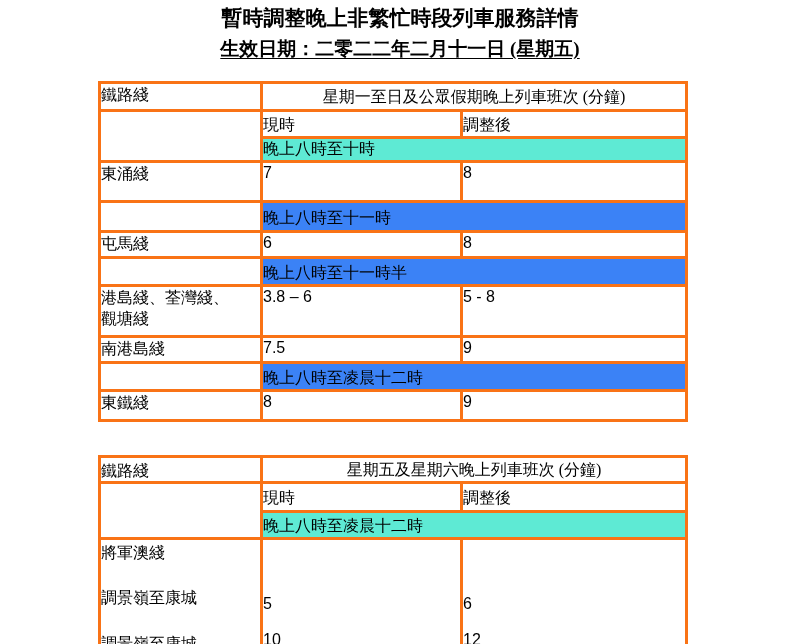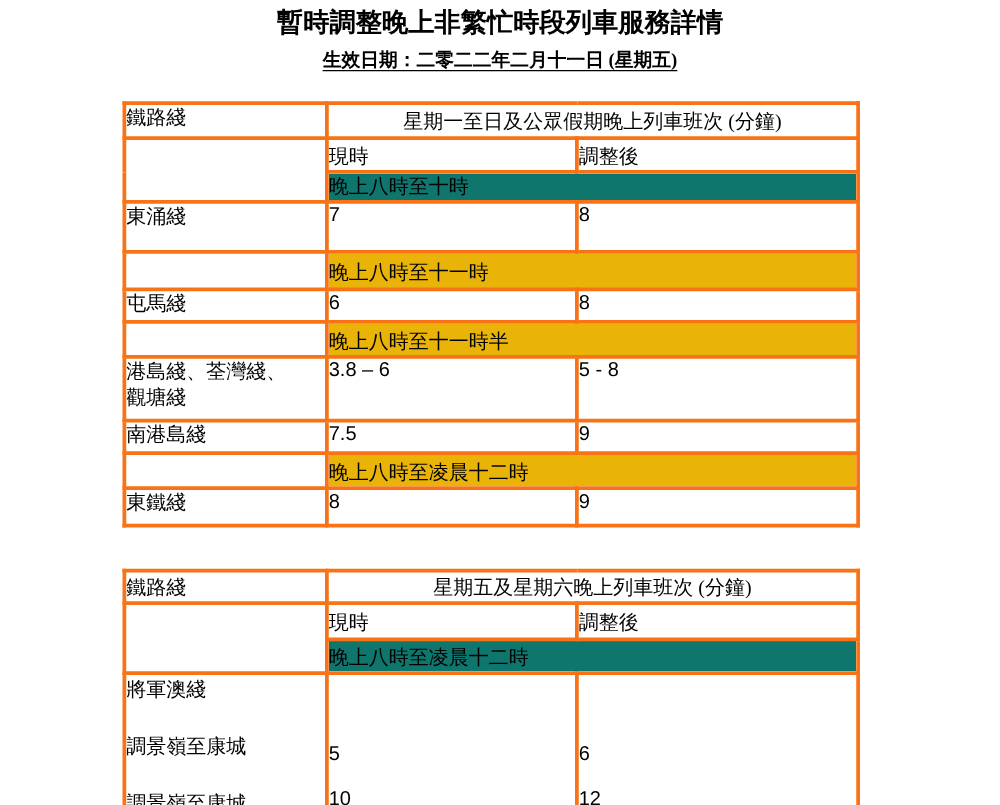--- a/index.html
+++ b/index.html
@@ -21,21 +21,21 @@
     text-align: center;
     padding-top: 7px;
   }
   .main-title {
     font-size: 21px;
     font-weight: bold;
     line-height: 22px;
     margin: 0;
   }
   .subtitle {
-    font-size: 15px;
+    font-size: 19px;
     font-weight: bold;
     line-height: 22px;
     margin-top: 9px;
     text-decoration: underline;
     text-underline-offset: 3px;
   }
   table.sched {
     border-collapse: collapse;
     table-layout: fixed;
     margin-left: 98px;
@@ -65,24 +65,24 @@
   .val {
     text-align: center;
     font-family: "Liberation Sans", "DejaVu Sans", sans-serif;
     font-size: 16px;
     padding-top: 2px;
     line-height: 20px;
   }
   .band {
     text-align: center;
     font-weight: bold;
-    background: #0f766e;
+    background: #5eead4;
     padding-top: 2px;
   }
-  .band-dark { background: #eab308; margin-left: 31px; }
+  .band-dark { background: #3b82f6; margin-left: 31px; }
   .sched th.sched-head {
     text-align: center;
     padding-top: 3px;
   }
   
   .tko-line  { margin-top: 2px;  line-height: 21px; }
   .tko-seg1  { margin-top: 24px; line-height: 21px; }
   .tko-seg2  { margin-top: 25px; line-height: 21px; }
   .tko-num1  { margin-top: 54px; line-height: 20px; }
   .tko-num2  { margin-top: 16px; line-height: 20px; }

